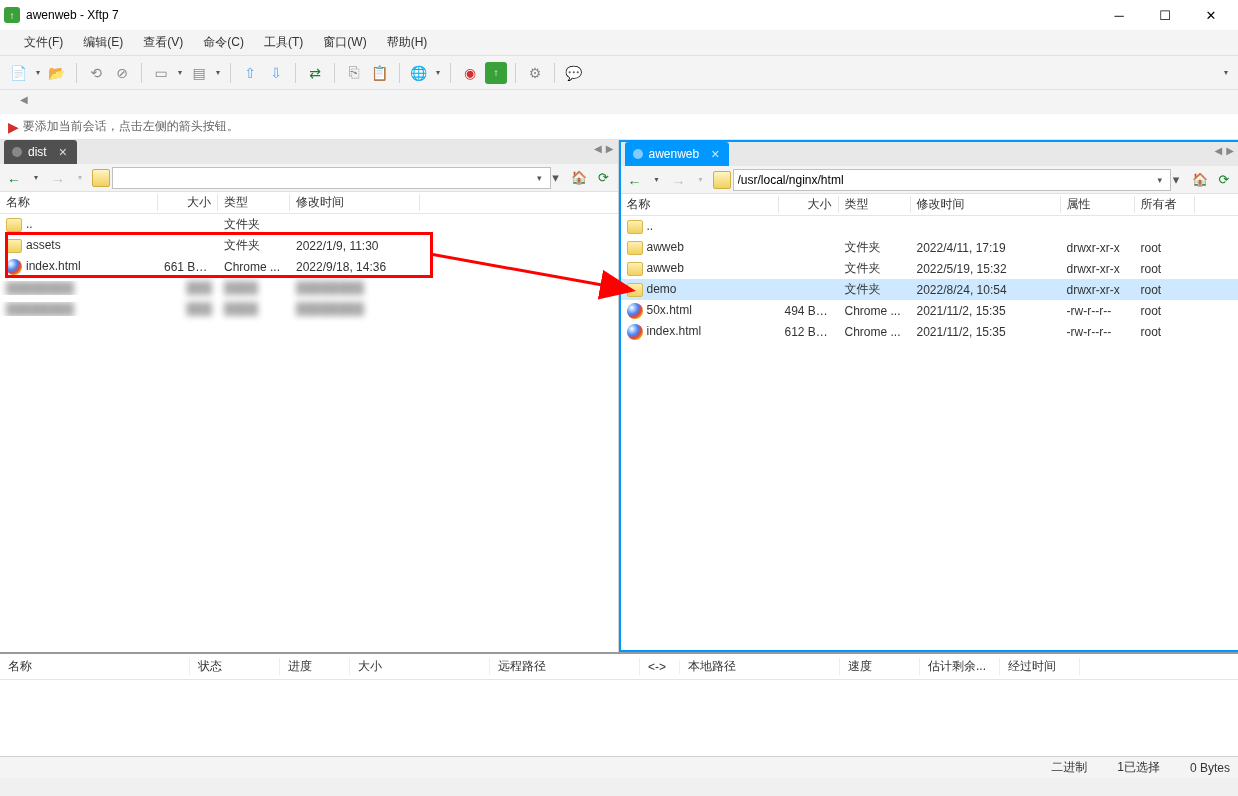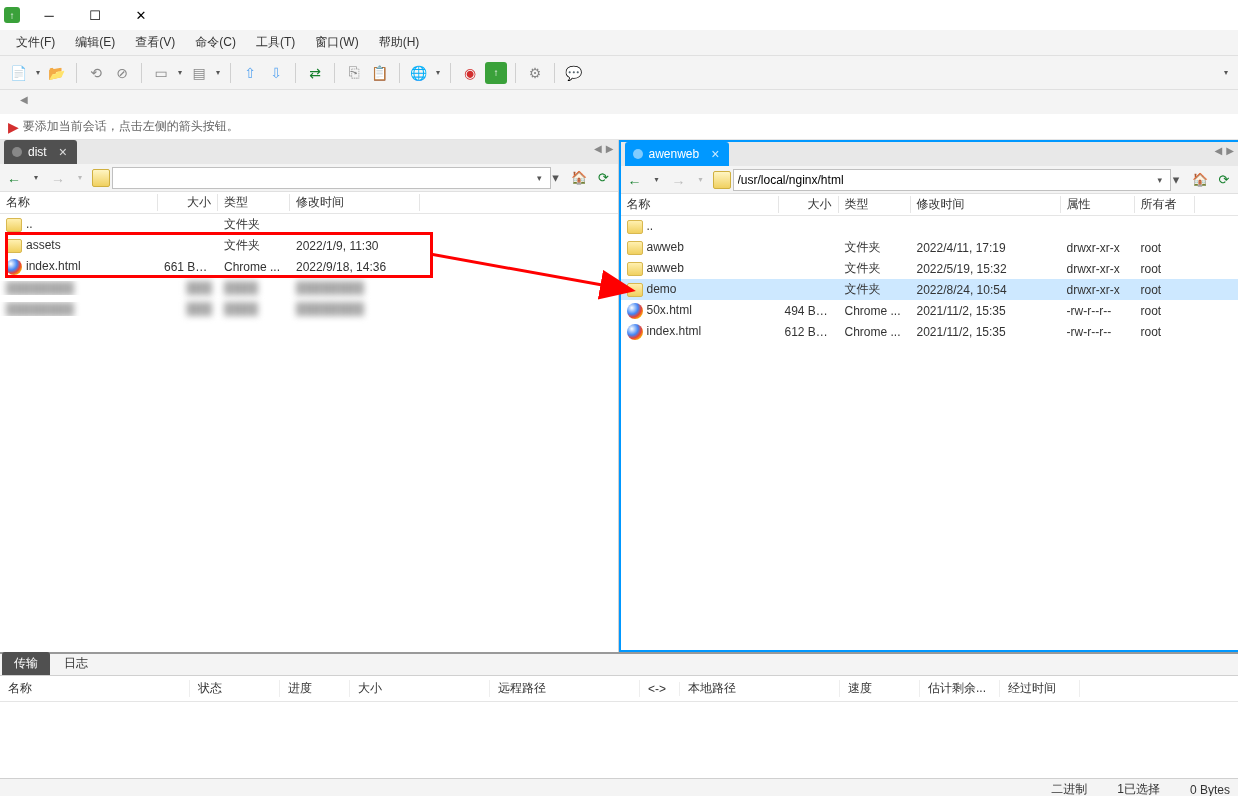--- a/index.html
+++ b/index.html
@@ -4,21 +4,21 @@
 <style>
 * { box-sizing: border-box; margin: 0; padding: 0; font-family: "Microsoft YaHei", "Segoe UI", Tahoma, sans-serif; }
 body { width: 1238px; height: 796px; background: #f0f0f0; font-size: 12px; color: #333; overflow: hidden; position: relative; }
 
 .titlebar { height: 30px; background: #fff; display: flex; align-items: center; padding: 0 4px; }
 .titlebar .app-icon { width: 16px; height: 16px; background: #3aa13a; border-radius: 3px; display: flex; align-items: center; justify-content: center; margin-right: 6px; }
 .titlebar .app-icon::before { content: "↑"; color: #fff; font-size: 10px; font-weight: bold; }
 .titlebar .title { flex: 1; color: #000; }
 .titlebar .win-btn { width: 46px; height: 30px; display: flex; align-items: center; justify-content: center; color: #000; font-size: 13px; }
 
-.menubar { height: 26px; background: #f4f4f4; display: flex; align-items: center; padding: 0 8px; border-bottom: 1px solid #e0e0e0; }
+.menubar { height: 26px; background: #f4f4f4; display: flex; align-items: center; padding: 0 16px; border-bottom: 1px solid #e0e0e0; }
 .menubar .mitem { padding: 3px 8px; margin-right: 4px; }
 
 .toolbar { height: 34px; background: #f4f4f4; display: flex; align-items: center; padding: 0 8px; gap: 4px; border-bottom: 1px solid #e0e0e0; }
 .tbtn { width: 22px; height: 22px; display: flex; align-items: center; justify-content: center; border-radius: 2px; font-size: 14px; }
 .tsep { width: 1px; height: 20px; background: #d0d0d0; margin: 0 4px; }
 .toolbar .spacer { flex: 1; }
 .toolbar .drop-triangle { width: 8px; font-size: 8px; color: #555; }
 
 .tabbar-session { height: 24px; background: #f4f4f4; position: relative; }
 .session-arrows { position:absolute; left:20px; top:4px; display:flex; align-items:center; }
@@ -76,20 +76,21 @@
 
 .left .c-name{width:158px} .left .c-size{width:60px; text-align:right;} .left .c-type{width:72px} .left .c-date{width:130px}
 .right .c-name{width:158px} .right .c-size{width:60px; text-align:right;} .right .c-type{width:72px} .right .c-date{width:150px} .right .c-perm{width:74px} .right .c-owner{width:60px}
 .transfer-header .c1{width:190px}.transfer-header .c2{width:90px}.transfer-header .c3{width:70px}.transfer-header .c4{width:140px}.transfer-header .c5{width:150px}.transfer-header .c6{width:40px}.transfer-header .c7{width:160px}.transfer-header .c8{width:80px}.transfer-header .c9{width:80px}.transfer-header .c10{width:80px}
 </style>
 </head>
 <body>
 
 <div class="titlebar">
   <div class="app-icon"></div>
+  <div class="title">awenweb - Xftp 7</div>
   <div class="win-btn">─</div>
   <div class="win-btn">☐</div>
   <div class="win-btn close">✕</div>
 </div>
 
 <div class="menubar">
   <div class="mitem">文件(F)</div>
   <div class="mitem">编辑(E)</div>
   <div class="mitem">查看(V)</div>
   <div class="mitem">命令(C)</div>
@@ -292,24 +293,20 @@
           <div class="cell c-type">Chrome ...</div>
           <div class="cell c-date">2021/11/2, 15:35</div>
           <div class="cell c-perm">-rw-r--r--</div>
           <div class="cell c-owner">root</div>
         </div>
       </div>
   </div>
 </div>
 
 <div class="transfer-section">
-  <div class="transfer-tabs">
-    <div class="ttab">传输</div>
-    <div class="ttab inactive">日志</div>
-  </div>
   <div class="transfer-header">
     <div class="th c1">名称</div>
     <div class="th c2">状态</div>
     <div class="th c3">进度</div>
     <div class="th c4">大小</div>
     <div class="th c5">远程路径</div>
     <div class="th c6">&lt;-&gt;</div>
     <div class="th c7">本地路径</div>
     <div class="th c8">速度</div>
     <div class="th c9">估计剩余...</div>

